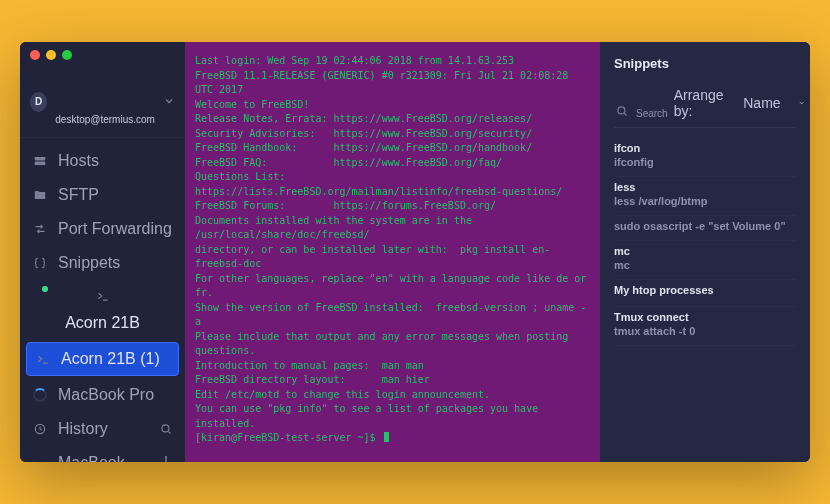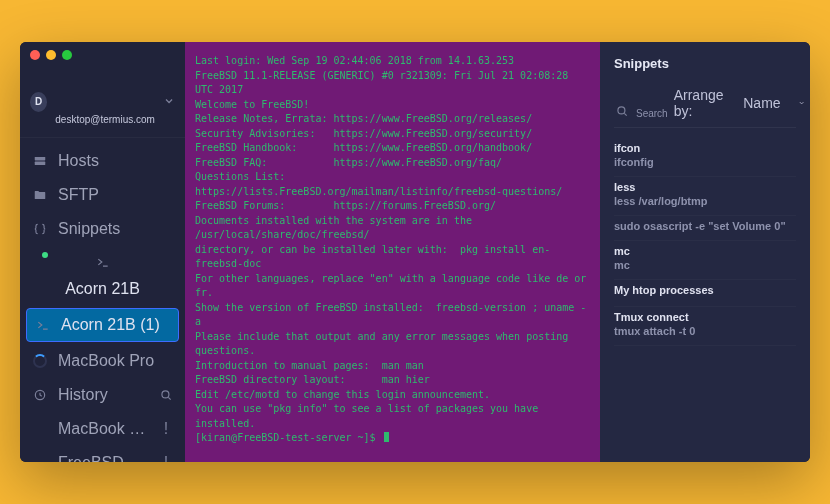--- a/index.html
+++ b/index.html
@@ -60,21 +60,21 @@
   .side-item {
     display: flex; align-items: center; gap: 10px;
     padding: 8px 12px;
     font-size: 16px;
     color: #9fa3b8;
     cursor: pointer;
     position: relative;
   }
   .side-item.active { color: #dfe2f0; flex-direction: column; }
   .side-item.selected {
-    background: #0369a1;
+    background: #1d4ed8;
     border: 1px solid #3e6cff;
     border-radius: 4px;
     margin: 2px 6px;
     padding: 7px 8px;
     color: #dfe2f0;
     justify-content: flex-end;
   }
   .side-icon {
     width: 16px; height: 16px;
     display: flex; align-items: center; justify-content: center;
@@ -170,20 +170,28 @@
         </span>
         <span class="side-label">Hosts</span>
       </div>
       <div class="side-item">
         <span class="side-icon">
           <svg viewBox="0 0 24 24" fill="currentColor">
               <path d="M3 6a1 1 0 011-1h5l2 2h9a1 1 0 011 1v10a1 1 0 01-1 1H4a1 1 0 01-1-1V6z"></path>
             </svg>
         </span>
         <span class="side-label">SFTP</span>
+      </div>
+      <div class="side-item">
+        <span class="side-icon">
+          <svg viewBox="0 0 24 24" fill="none" stroke="currentColor" stroke-width="2">
+              <path d="M4 8h12l-3-3m3 3l-3 3M20 16H8l3 3m-3-3l3-3"></path>
+            </svg>
+        </span>
+        <span class="side-label">Port Forwarding</span>
       </div>
       <div class="side-item">
         <span class="side-icon">
           <svg viewBox="0 0 24 24" fill="none" stroke="currentColor" stroke-width="2">
               <path d="M8 4c-2 0-3 1-3 3v3c0 1-1 2-2 2 1 0 2 1 2 2v3c0 2 1 3 3 3M16 4c2 0 3 1 3 3v3c0 1 1 2 2 2-1 0-2 1-2 2v3c0 2-1 3-3 3"></path>
             </svg>
         </span>
         <span class="side-label">Snippets</span>
       </div>
 

